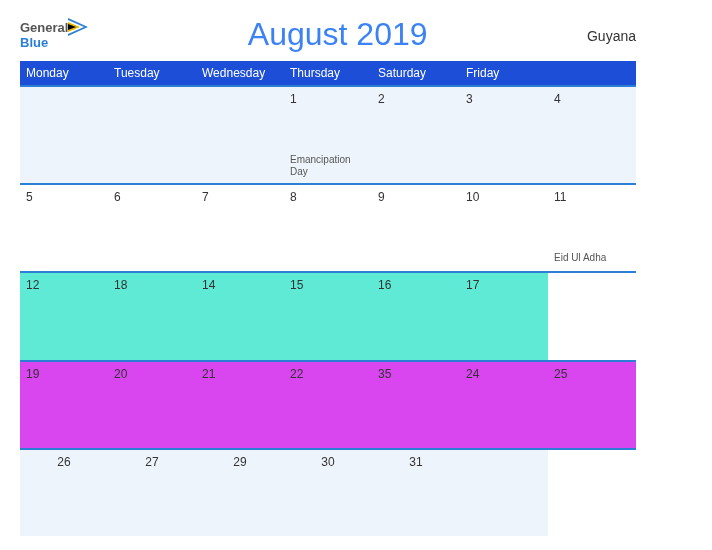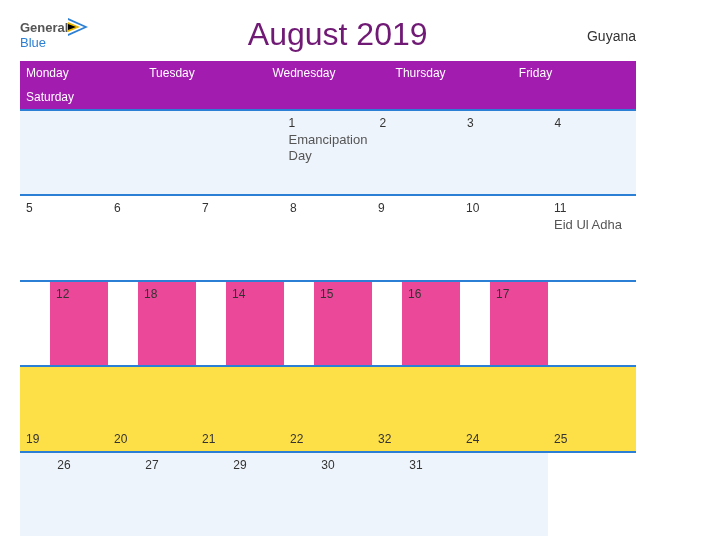--- a/index.html
+++ b/index.html
@@ -25,47 +25,47 @@
       margin-bottom: 8px;
     }
     .logo-text-general {
       font-size: 13px;
       font-weight: bold;
       color: #555;
       line-height: 1;
     }
     .logo-text-blue {
       font-size: 13px;
-      font-weight: normal;
+      font-weight: bold;
       color: #2b7fd4;
       line-height: 1;
     }
     .title {
       font-size: 32px;
-      color: #701a75;
+      color: #3b82f6;
       font-weight: normal;
       text-align: center;
       flex: 1;
       margin-top: -2px;
     }
     .country {
       font-size: 14px;
       color: #333;
       align-self: center;
       white-space: nowrap;
     }
     .calendar {
       flex: 1;
       display: flex;
       flex-direction: column;
     }
     .cal-header {
       display: grid;
-      grid-template-columns: repeat(5, 1fr);
-      background: #a21caf;
+      grid-template-columns: repeat(7, 1fr);
+      background: #1d4ed8;
     }
     .cal-header-cell {
       color: #fff;
       font-size: 12px;
       padding: 5px 6px;
       font-weight: normal;
     }
     .cal-body {
       flex: 1;
       display: flex;
@@ -85,29 +85,30 @@
       background: #fff;
       display: flex;
       flex-direction: column;
       gap: 2px;
     }
     .cal-cell .day-num {
       font-size: 12px;
       color: #333;
     }
     .cal-cell .holiday {
-      font-size: 13px;
+      font-size: 10px;
       color: #555;
       line-height: 1.2;
+      margin-top: 46px;
     }
     
     .week-1 .cal-cell { background: #eef4fb; }
     .week-2 .cal-cell { background: #fff; }
-    .week-3 .cal-cell { background: #ec4899; margin-left: 30px; }
-    .week-4 .cal-cell { background: #fde047; justify-content: flex-end; }
+    .week-3 .cal-cell { background: #5eead4; }
+    .week-4 .cal-cell { background: #d946ef; }
     .week-5 .cal-cell { background: #eef4fb; align-items: center; }
     .logo-container {
       display: flex;
       flex-direction: column;
       align-items: flex-start;
     }
     .logo-row {
       display: flex;
       align-items: center;
     }
@@ -137,22 +138,22 @@
     <div class="title">August 2019</div>
     <div class="country">Guyana</div>
   </div>
 
   <div class="calendar">
     <div class="cal-header">
       <div class="cal-header-cell">Monday</div>
       <div class="cal-header-cell">Tuesday</div>
       <div class="cal-header-cell">Wednesday</div>
       <div class="cal-header-cell">Thursday</div>
+      <div class="cal-header-cell">Saturday</div>
       <div class="cal-header-cell">Friday</div>
-      <div class="cal-header-cell">Saturday</div>
     </div>
     <div class="cal-body">
 
       <div class="cal-week week-1">
         <div class="cal-cell">
             <span class="day-num"></span>
           </div>
         <div class="cal-cell">
             <span class="day-num"></span>
           </div>
@@ -227,21 +228,21 @@
         <div class="cal-cell">
           <span class="day-num">20</span>
         </div>
         <div class="cal-cell">
           <span class="day-num">21</span>
         </div>
         <div class="cal-cell">
           <span class="day-num">22</span>
         </div>
         <div class="cal-cell">
-          <span class="day-num">32</span>
+          <span class="day-num">35</span>
         </div>
         <div class="cal-cell">
           <span class="day-num">24</span>
         </div>
         <div class="cal-cell">
           <span class="day-num">25</span>
         </div>
       </div>
 
       <div class="cal-week week-5">

